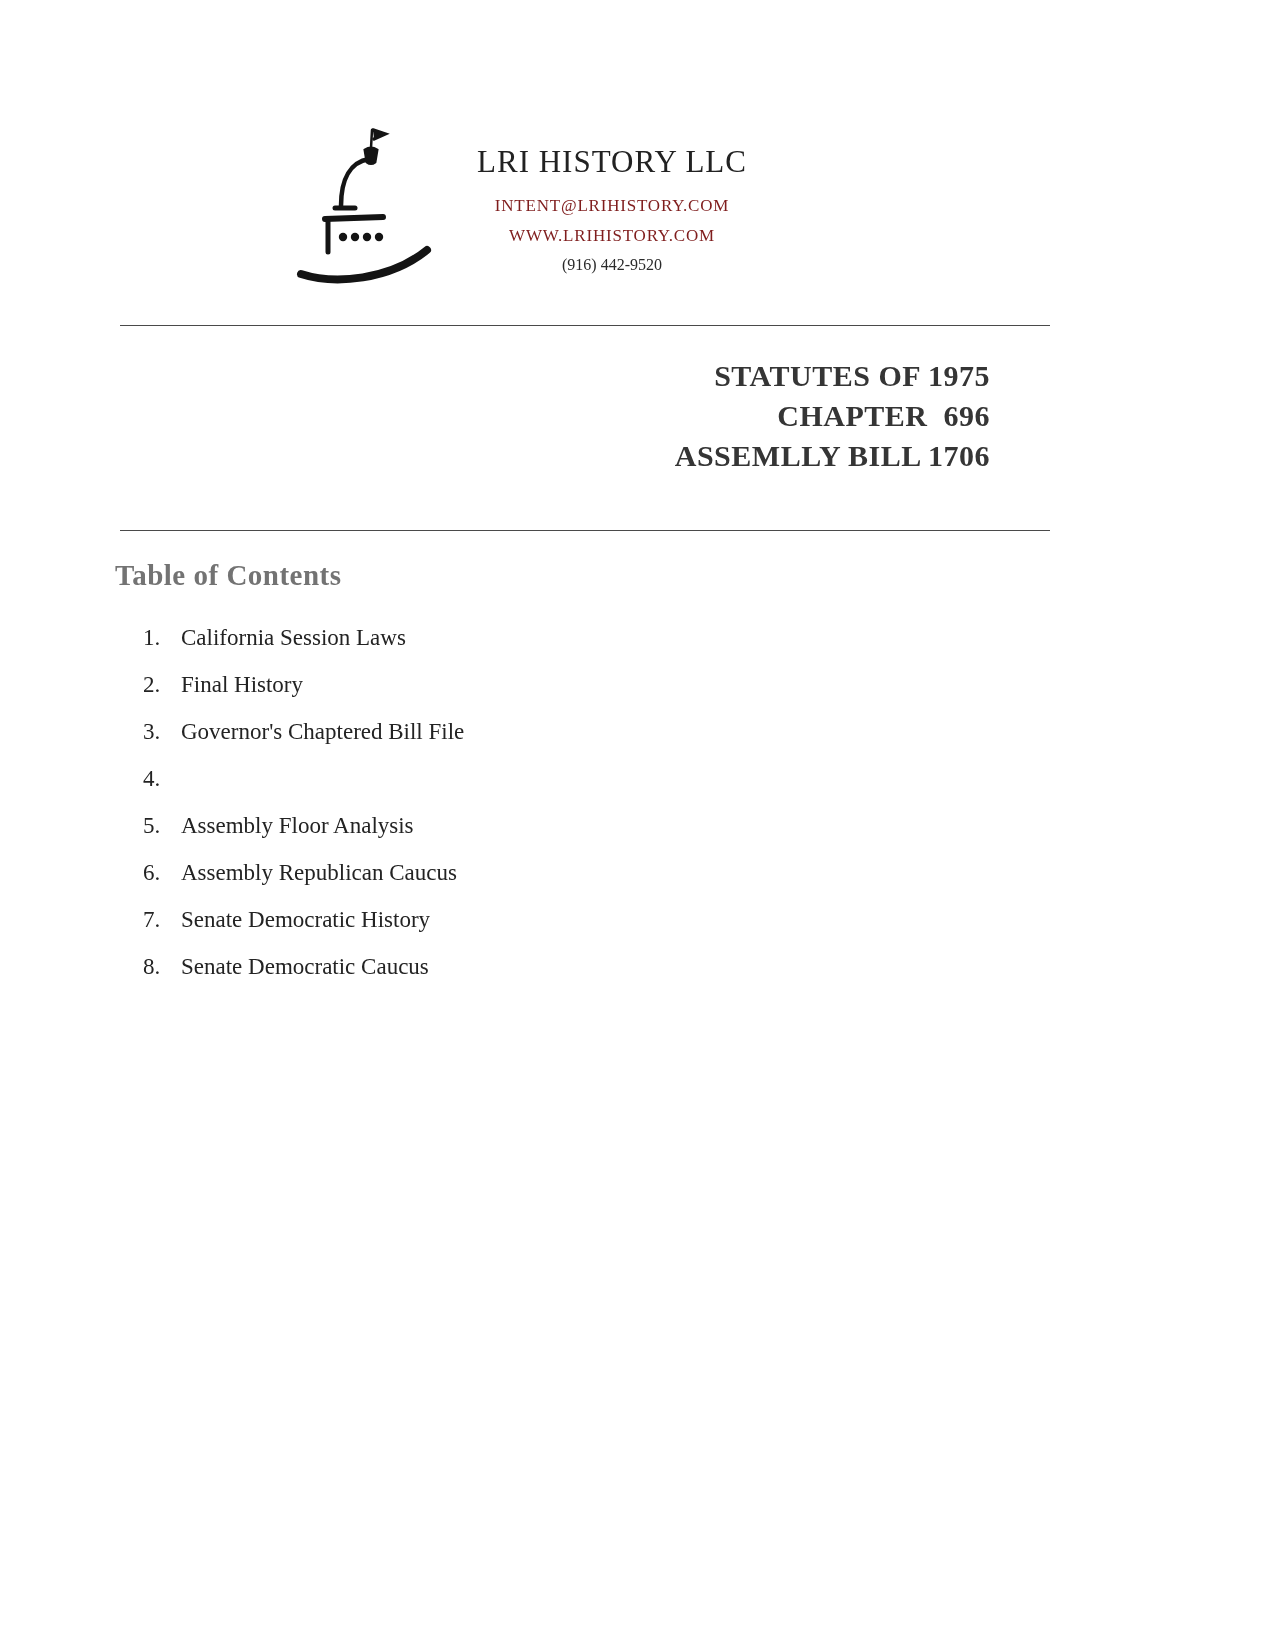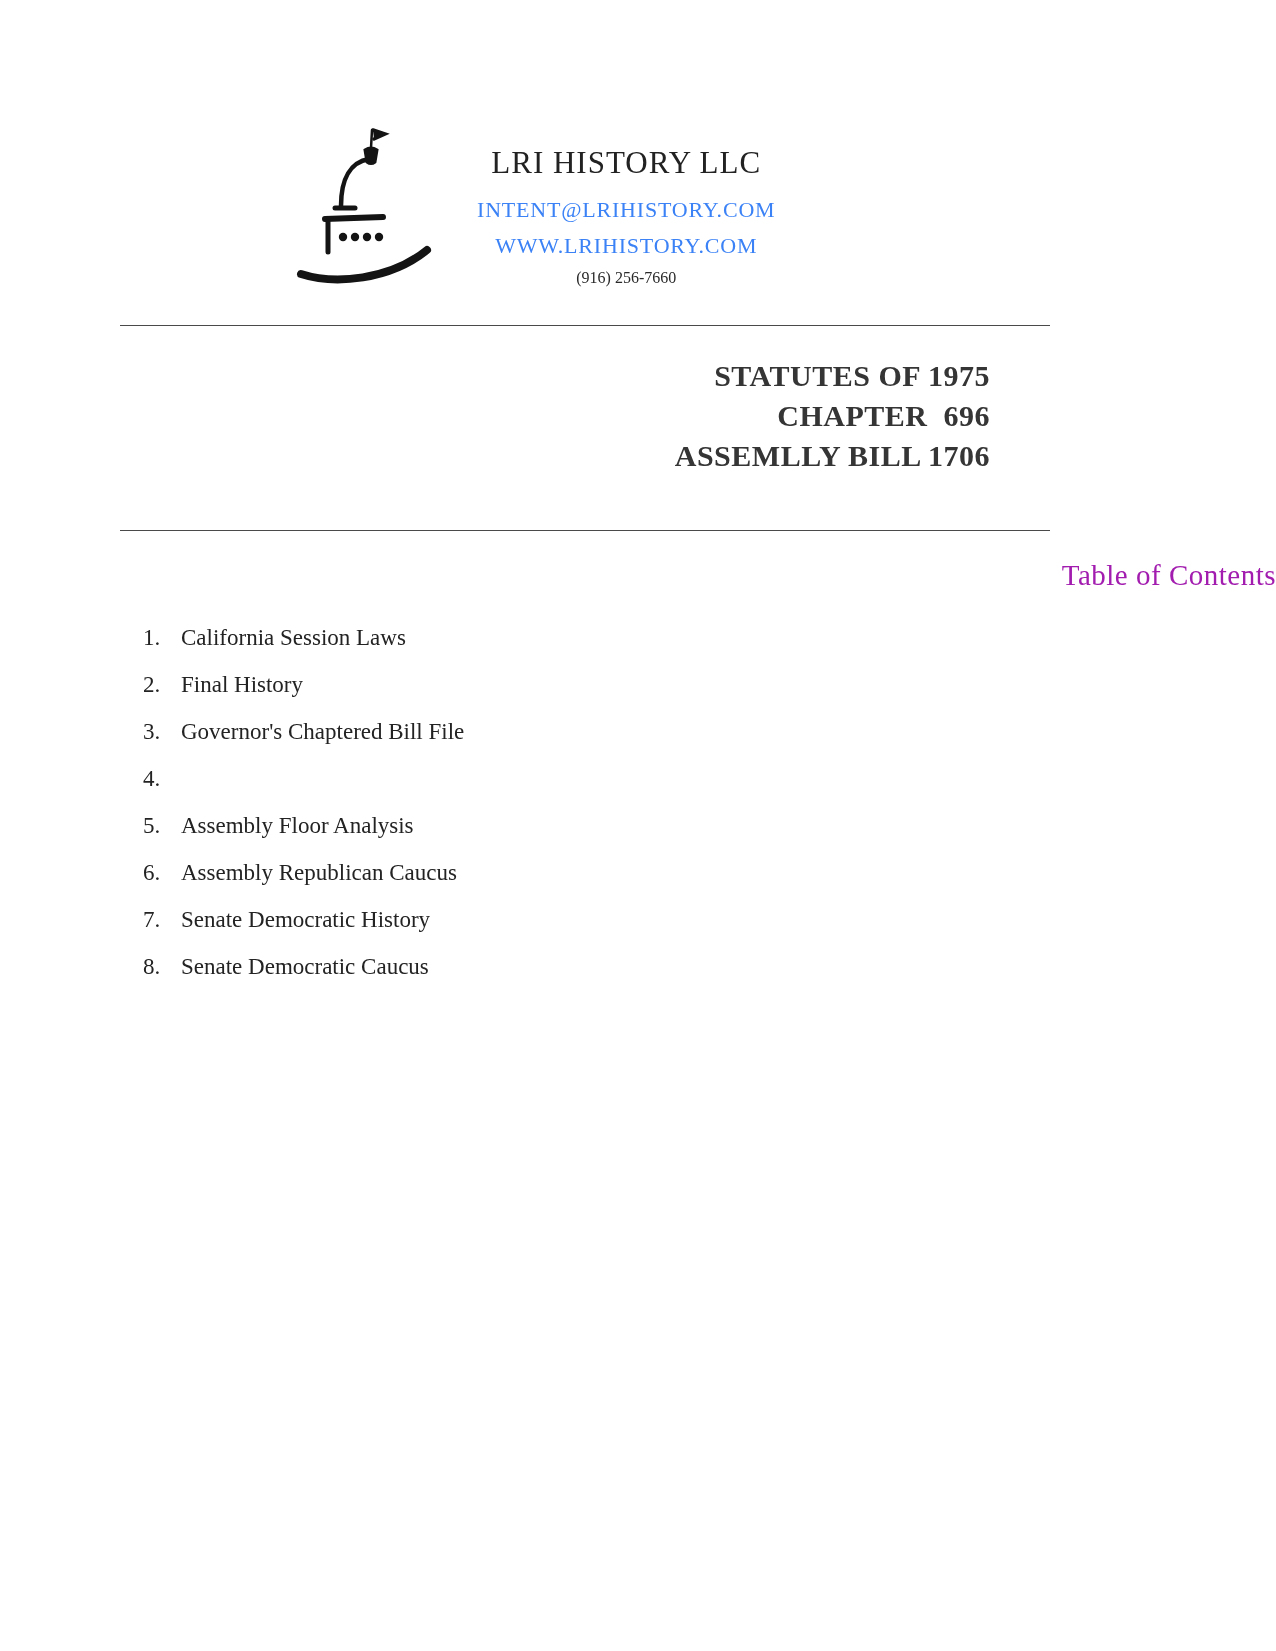--- a/index.html
+++ b/index.html
@@ -12,21 +12,21 @@
     position: relative;
     width: 1276px;
     height: 1651px;
     background: #ffffff;
     overflow: hidden;
   }
 
   
   .letterhead {
     display: flex;
-    align-items: flex-end;
+    align-items: flex-start;
     padding-top: 122px;
     padding-left: 295px;
   }
   .logo-wrap {
     width: 150px;
     height: 165px;
     flex: 0 0 auto;
   }
   .company-block {
     margin-left: 32px;
@@ -35,23 +35,23 @@
     min-width: 270px;
   }
   .company-name {
     font-size: 31px;
     letter-spacing: 1px;
     color: #222;
     margin-bottom: 16px;
   }
   .company-email,
   .company-site {
-    font-size: 22px;
+    font-size: 17px;
     letter-spacing: 0.8px;
-    color: #3b82f6;
+    color: #7f1d1d;
     margin-bottom: 10px;
   }
   .company-phone {
     font-size: 16px;
     color: #2a2a2a;
   }
 
   
   .rule {
     border: 0;
@@ -77,24 +77,23 @@
     white-space: pre-wrap;
   }
 
   
   .toc {
     margin-top: 28px;
     margin-left: 115px;
   }
   .toc-heading {
     font-size: 29px;
-    font-weight: normal;
-    color: #a21caf;
+    font-weight: bold;
+    color: #737373;
     letter-spacing: 0.5px;
-    text-align: right;
   }
   .toc-list {
     list-style: none;
     margin-top: 32px;
     margin-left: 28px;
   }
   .toc-item {
     font-size: 23px;
     color: #232323;
     line-height: 28px;
@@ -142,21 +141,21 @@
           <circle cx="84" cy="115" r="4.2" fill="#141414" stroke="none"></circle>
 
           <path d="M6,152 C40,163 95,158 132,128" stroke-width="8"></path>
         </g>
       </svg>
     </div>
     <div class="company-block">
       <div class="company-name">LRI HISTORY LLC</div>
       <div class="company-email">INTENT@LRIHISTORY.COM</div>
       <div class="company-site">WWW.LRIHISTORY.COM</div>
-      <div class="company-phone">(916) 256-7660</div>
+      <div class="company-phone">(916) 442-9520</div>
     </div>
   </div>
 
   <hr class="rule rule-1">
 
   <div class="title-block">
     <div class="title-line">STATUTES OF 1975</div>
     <div class="title-line">CHAPTER  696</div>
     <div class="title-line">ASSEMLLY BILL 1706</div>
   </div>

